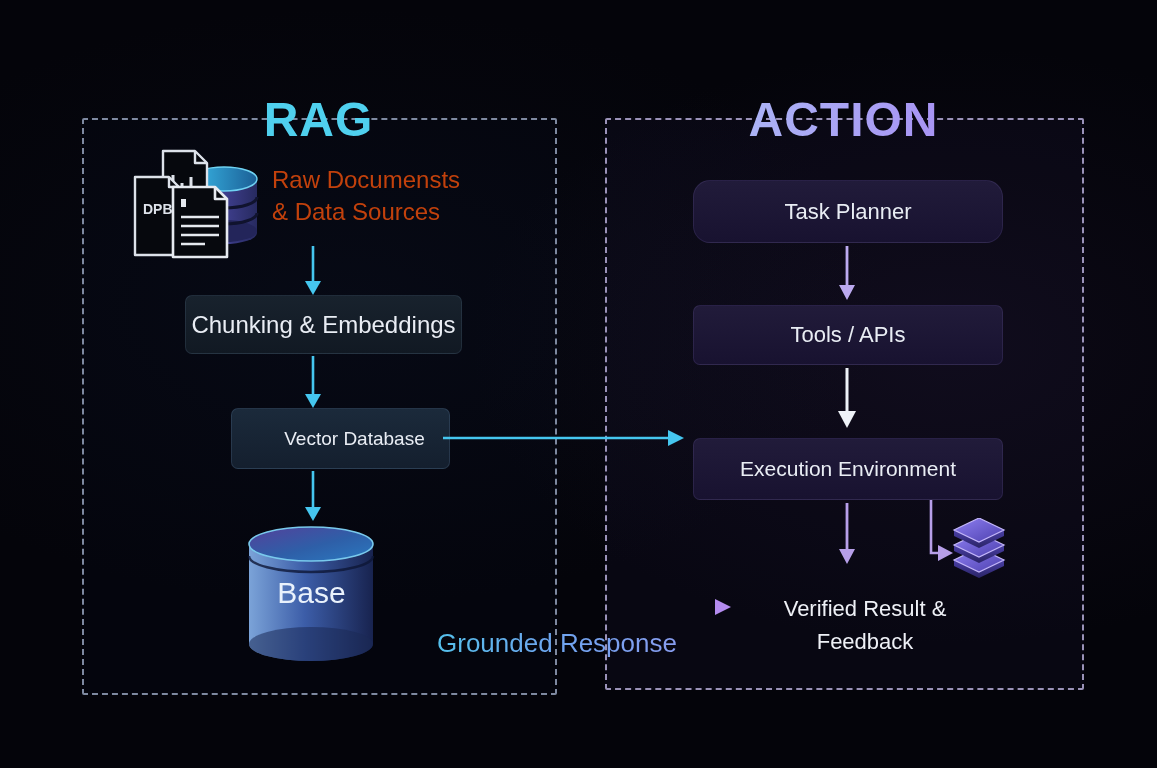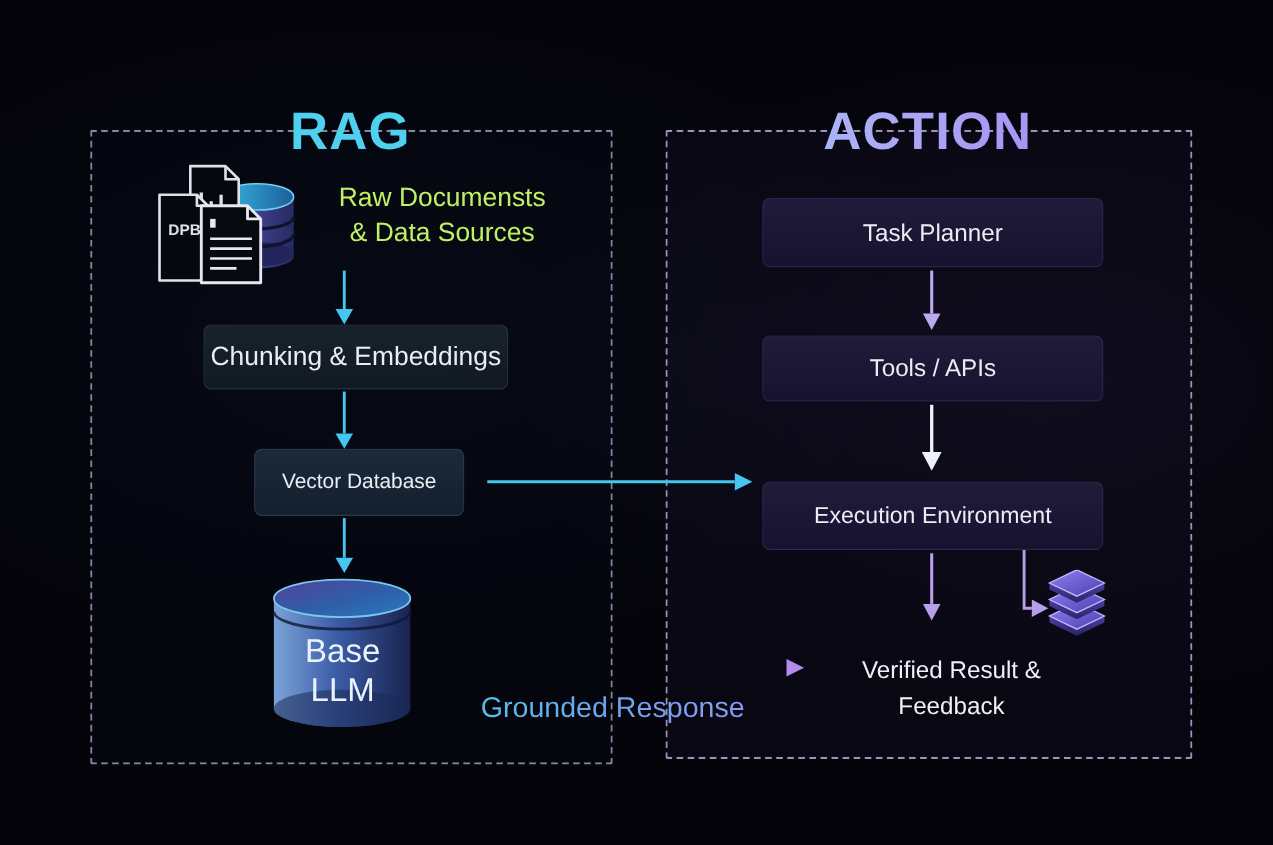--- a/index.html
+++ b/index.html
@@ -34,49 +34,49 @@
     left:605px;top:118px;width:475px;height:568px;
     border-color:var(--panel-border-right,#9a92b8);
     background:rgba(70,55,130,.07);
   }
   
   .node{
     display:flex;align-items:center;justify-content:center;text-align:center;
     border-radius:7px;color:#e9edf4;
   }
   .node-slate{background:linear-gradient(180deg,#18222d,#111923);border:1px solid rgba(130,160,195,.14);}
-  .node-blue{background:linear-gradient(180deg,#1b2a3b,#141f2e);border:1px solid rgba(130,170,210,.16);}
+  .node-blue{background:linear-gradient(180deg,#1b2a3b,#141f2e);border:1px solid rgba(130,170,210,.16);padding-left:28px;}
   .node-indigo{background:linear-gradient(180deg,#211b3a,#181230);border:1px solid rgba(150,130,210,.14);}
   .chunking-box{left:185px;top:295px;width:275px;height:57px;font-size:24px;}
   .vector-box{left:231px;top:408px;width:189px;height:59px;font-size:19px;}
-  .task-box{left:693px;top:180px;width:308px;height:61px;font-size:22px;}
+  .task-box{left:693px;top:180px;width:308px;height:61px;font-size:22px;border-radius:17px;}
   .tools-box{left:693px;top:305px;width:308px;height:58px;font-size:22px;}
   .exec-box{left:693px;top:438px;width:308px;height:60px;font-size:21px;}
   
-  .raw-label{left:272px;top:164px;width:260px;font-size:24px;font-weight:500;line-height:32px;color:#bef264;text-align:center;}
+  .raw-label{left:272px;top:164px;width:260px;font-size:24px;font-weight:500;line-height:32px;color:#c2410c;}
   .llm-label{left:248px;top:575px;width:127px;text-align:center;font-size:30px;line-height:35px;color:#eaf2fc;}
   .grounded-label{
     left:407px;top:628px;width:300px;text-align:center;font-size:26px;
     background:linear-gradient(90deg,#4ec7ea,#6fa4ef,#8e9bf0);
     -webkit-background-clip:text;background-clip:text;color:transparent;
   }
   .verified-label{left:715px;top:592px;width:300px;text-align:center;font-size:22px;line-height:33px;color:#eef0f6;}
   svg{display:block;}
   .overlay{left:0;top:0;pointer-events:none;}
 </style>
 </head>
 <body>
 
 <div class="abs panel panel-rag"></div>
 <div class="abs panel panel-action"></div>
 
 <div class="abs panel-title title-rag">RAG</div>
 <div class="abs panel-title title-action">ACTION</div>
 
-<div class="abs" style="left:143px;top:147px;">
+<div class="abs" style="left:133px;top:147px;">
   <svg width="128" height="112" viewBox="0 0 128 112">
     <defs>
       <linearGradient id="miniDbTop" x1="0" y1="0" x2="1" y2="0">
         <stop offset="0" stop-color="#39b7e6"></stop>
           <stop offset="1" stop-color="#1b5f96"></stop>
       </linearGradient>
       <linearGradient id="miniDbBody" x1="0" y1="0" x2="1" y2="0">
         <stop offset="0" stop-color="#5a58b4"></stop>
           <stop offset="0.5" stop-color="#3f3f8e"></stop>
           <stop offset="1" stop-color="#272a60"></stop>
@@ -141,21 +141,20 @@
       </linearGradient>
     </defs>
     <path d="M3,22 L3,122 A62,17 0 0 0 127,122 L127,22" fill="url(#llmBody)"></path>
     <ellipse cx="65" cy="122" rx="62" ry="17" fill="#1c2a55" opacity="0.55"></ellipse>
     <path d="M3,34 A62,16 0 0 0 127,34" fill="none" stroke="#0e1736" stroke-width="2.5" opacity="0.8"></path>
     <ellipse cx="65" cy="22" rx="62" ry="17" fill="url(#llmTop)" stroke="#79c9ec" stroke-width="1.6"></ellipse>
   </svg>
 </div>
 <div class="abs llm-label">
   <div>Base</div>
-  <div>LLM</div>
 </div>
 
 <div class="abs grounded-label">Grounded Response</div>
 
 <div class="abs node node-indigo task-box">
   <span>Task Planner</span>
 </div>
 <div class="abs node node-indigo tools-box">
   <span>Tools / APIs</span>
 </div>

